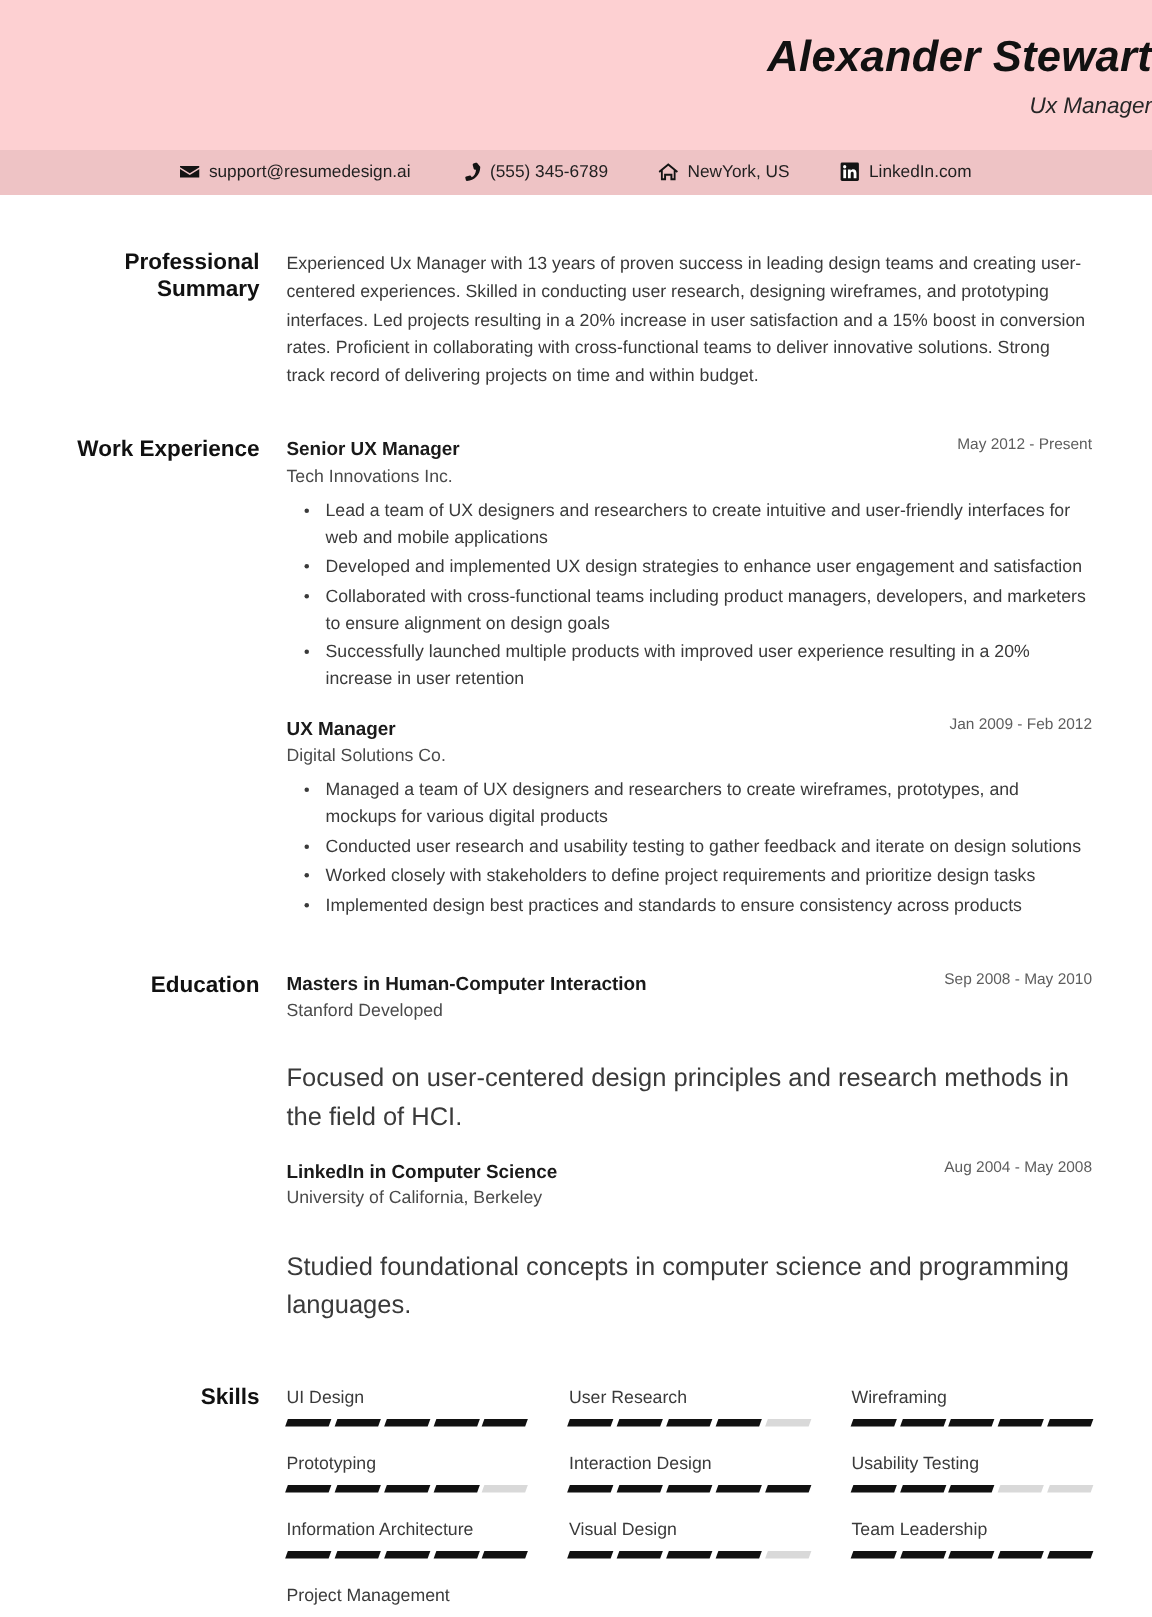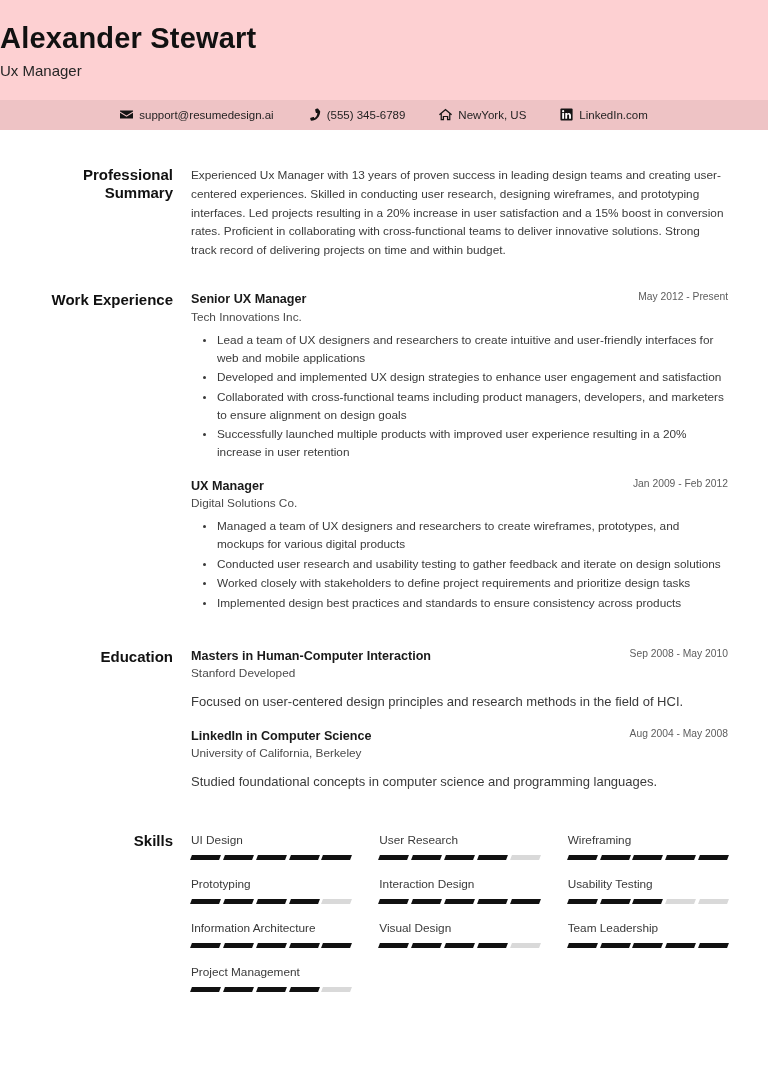--- a/index.html
+++ b/index.html
@@ -11,22 +11,23 @@
     width: 768px;
     height: 1078px;
     font-family: "Liberation Sans", sans-serif;
     color: #2b2b2b;
     overflow: hidden;
   }
 
   
   .header {
     background: #fdd0d2;
-    text-align: left;
+    text-align: right;
     padding: 22px 0 20px 0;
+    font-style: italic;
   }
   .name {
     font-size: 29px;
     font-weight: bold;
     letter-spacing: 0.2px;
     color: #111111;
     line-height: 1.15;
   }
   .job-title {
     font-size: 15px;
@@ -118,24 +119,24 @@
     text-align: right;
     flex: none;
   }
   .entry-org {
     font-size: 11.8px;
     color: #4a4a4a;
     line-height: 1.45;
     margin-top: 1px;
   }
   .entry-desc {
-    font-size: 13px;
+    font-size: 17px;
     color: #3a3a3a;
     line-height: 1.5;
-    margin-top: 10px;
+    margin-top: 24px;
   }
 
   .bullets {
     list-style: none;
     margin: 6px 0 0 0;
     padding: 0;
   }
   .bullets li {
     position: relative;
     padding-left: 26px;

